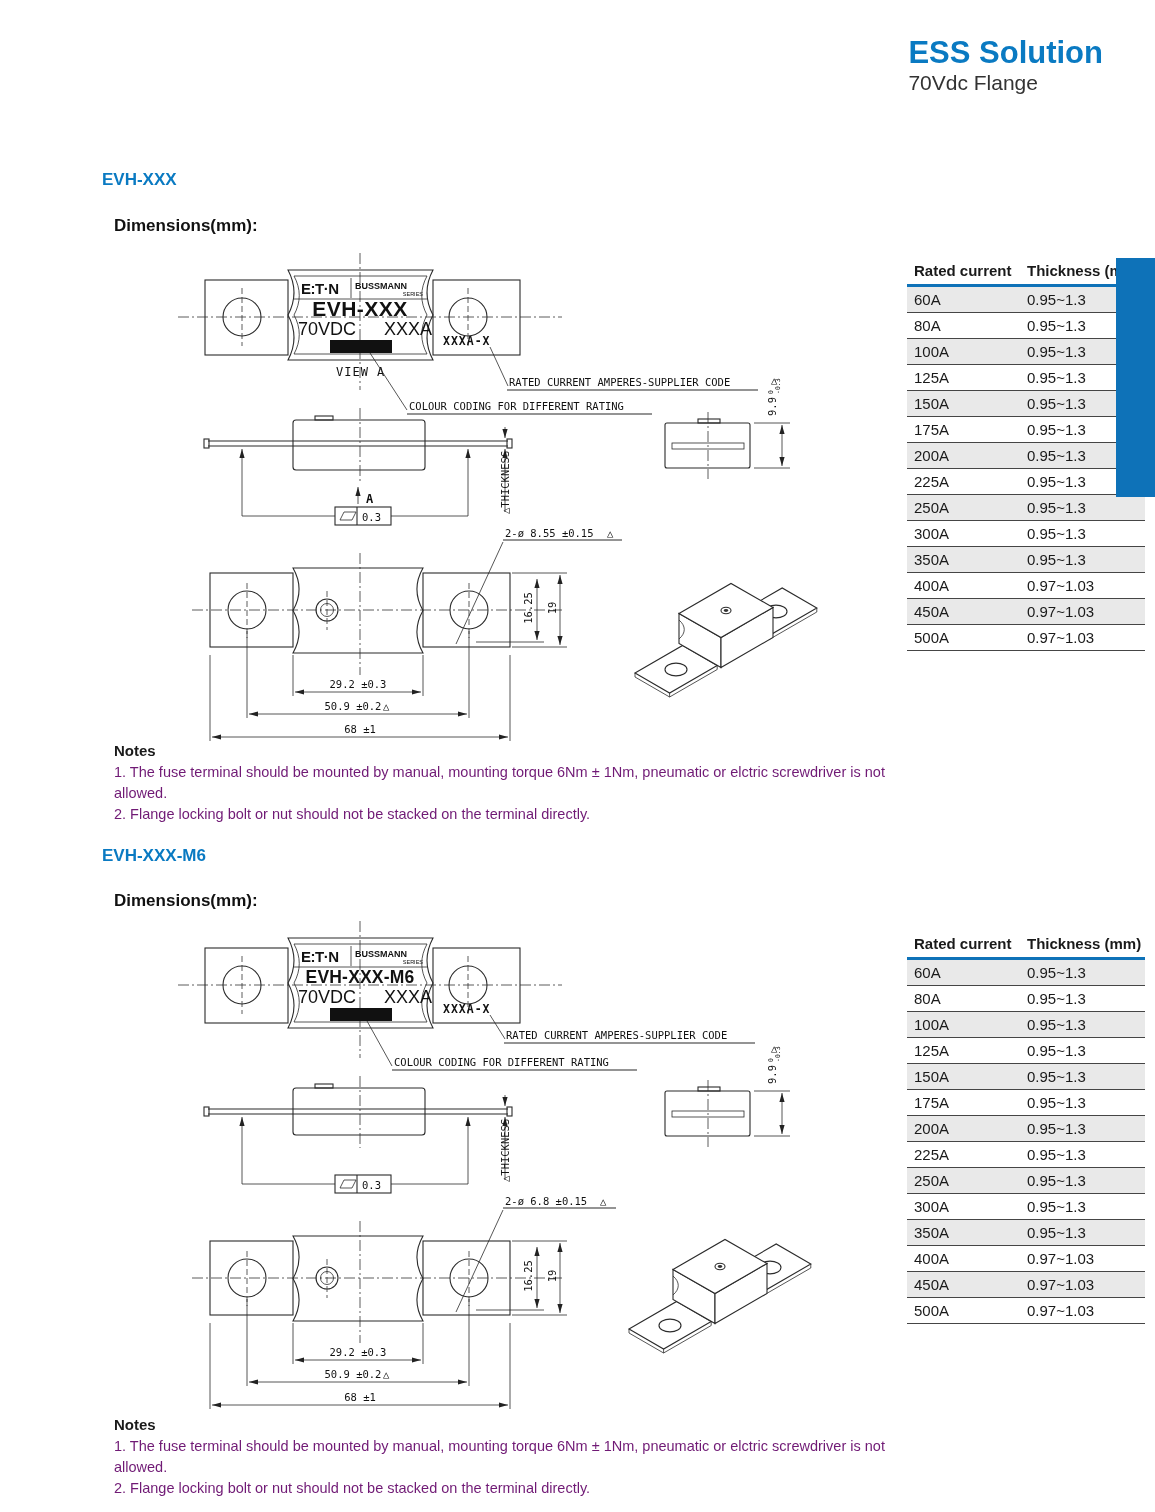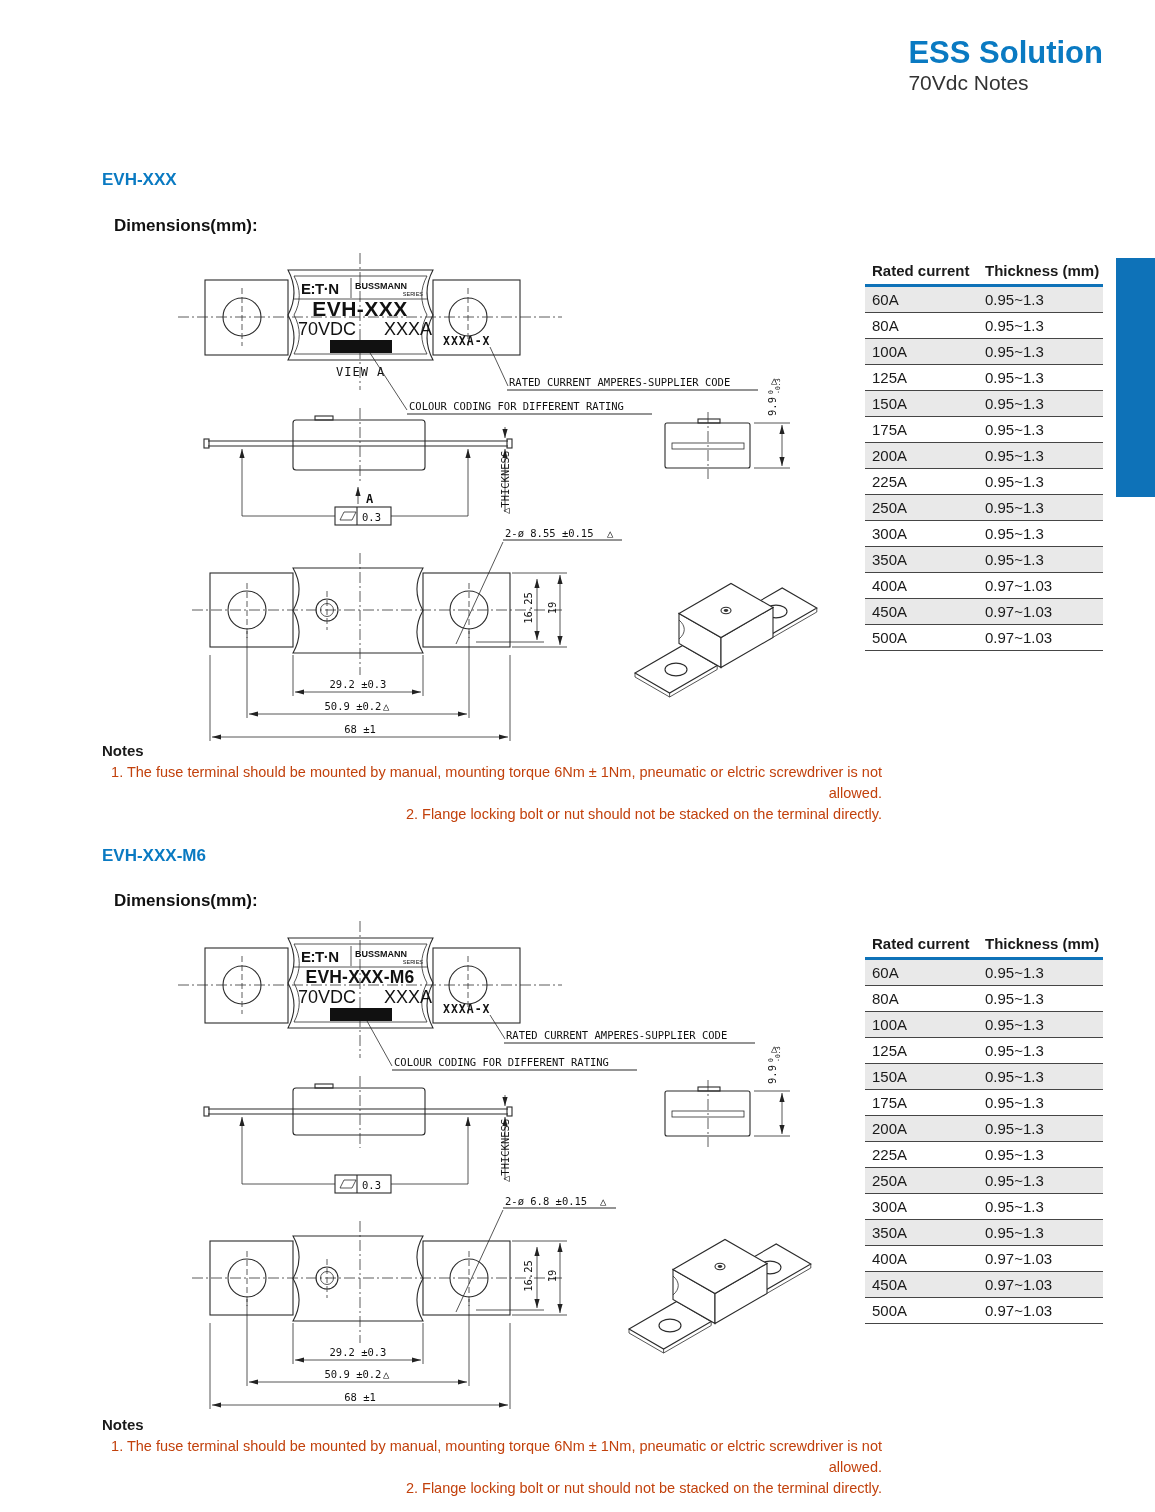--- a/index.html
+++ b/index.html
@@ -4,33 +4,33 @@
 <style>
   html,body{margin:0;padding:0;background:#888;}
   .page{position:relative;width:1155px;height:1512px;background:#ffffff;margin:0 auto;
         font-family:"Liberation Sans",sans-serif;color:#1a1a1a;overflow:hidden;}
   .hdr{position:absolute;top:36px;right:52px;text-align:left;}
   .hdr-title{font-size:31px;font-weight:bold;color:#0a7ac2;line-height:34px;}
   .hdr-sub{font-size:21px;color:#333;line-height:26px;}
   .sec-heading{position:absolute;left:102px;font-size:17px;font-weight:bold;color:#0a7ac2;}
   .dim-label{position:absolute;left:114px;font-size:17px;font-weight:bold;color:#111;}
   .drawing-svg{position:absolute;left:170px;width:670px;height:505px;}
-  .spec-table{position:absolute;left:865px;width:238px;font-size:15px;}
+  .spec-table{position:absolute;left:907px;width:238px;font-size:15px;}
   .thead{display:flex;font-weight:bold;padding:2px 0 5px 7px;}
   .thead .c1{width:113px;}
   .blue-rule{height:3px;background:#0e72b8;}
   .spec-table table{border-collapse:collapse;width:100%;}
   .spec-table td{padding:4px 0 4px 7px;height:17px;margin-left:20px;}
   .spec-table td:first-child{width:106px;}
   .spec-table tr{border-bottom:1px solid #454545;}
   .spec-table tr.alt{background:#e9e9e9;}
   .blue-tab{position:absolute;left:1116px;top:258px;width:39px;height:239px;background:#0e72b8;}
-  .notes{position:absolute;left:102px;width:780px;}
+  .notes{position:absolute;left:114px;width:780px;}
   .notes-title{font-size:15px;font-weight:bold;margin-bottom:3px;}
-  .note-line{font-size:14.5px;line-height:21px;color:#c2410c;text-align:right;}
+  .note-line{font-size:14.5px;line-height:21px;color:#701a75;}
   
   .ol{fill:none;stroke:#2b2b2b;stroke-width:1.1;}
   .thin{fill:none;stroke:#2b2b2b;stroke-width:0.8;}
   .cl{fill:none;stroke:#333;stroke-width:0.8;stroke-dasharray:11,3,2,3;}
   .dsh{fill:none;stroke:#333;stroke-width:0.8;stroke-dasharray:6,3;}
   .wht{fill:#fff;stroke:#2b2b2b;stroke-width:1.1;}
   text{fill:#111;}
   .cad{font-family:"DejaVu Sans Mono",monospace;font-size:10.5px;}
   .cad-sm{font-family:"DejaVu Sans Mono",monospace;font-size:6.5px;}
   .cad-big{font-family:"DejaVu Sans Mono",monospace;font-size:12px;letter-spacing:1px;}
@@ -42,21 +42,21 @@
   .lbl-model2{font-size:17.5px;font-weight:bold;letter-spacing:0.2px;}
   .lbl-volt{font-size:18px;}
 </style>
 </head>
 <body>
 
 <div class="page">
 
   <div class="hdr">
     <div class="hdr-title">ESS Solution</div>
-    <div class="hdr-sub">70Vdc Notes</div>
+    <div class="hdr-sub">70Vdc Flange</div>
   </div>
 
   <div class="sec-heading" style="top:170px;">EVH-XXX</div>
   <div class="dim-label" style="top:216px;">Dimensions(mm):</div>
 
   <svg class="drawing-svg" style="top:250px;" viewBox="0 0 670 505">
     <defs>
       <marker id="arr1" markerWidth="10" markerHeight="6" refX="9" refY="2.6" orient="auto-start-reverse" markerUnits="userSpaceOnUse">
         <path d="M0,0 L9,2.6 L0,5.2 Z" fill="#222"></path>
       </marker>

